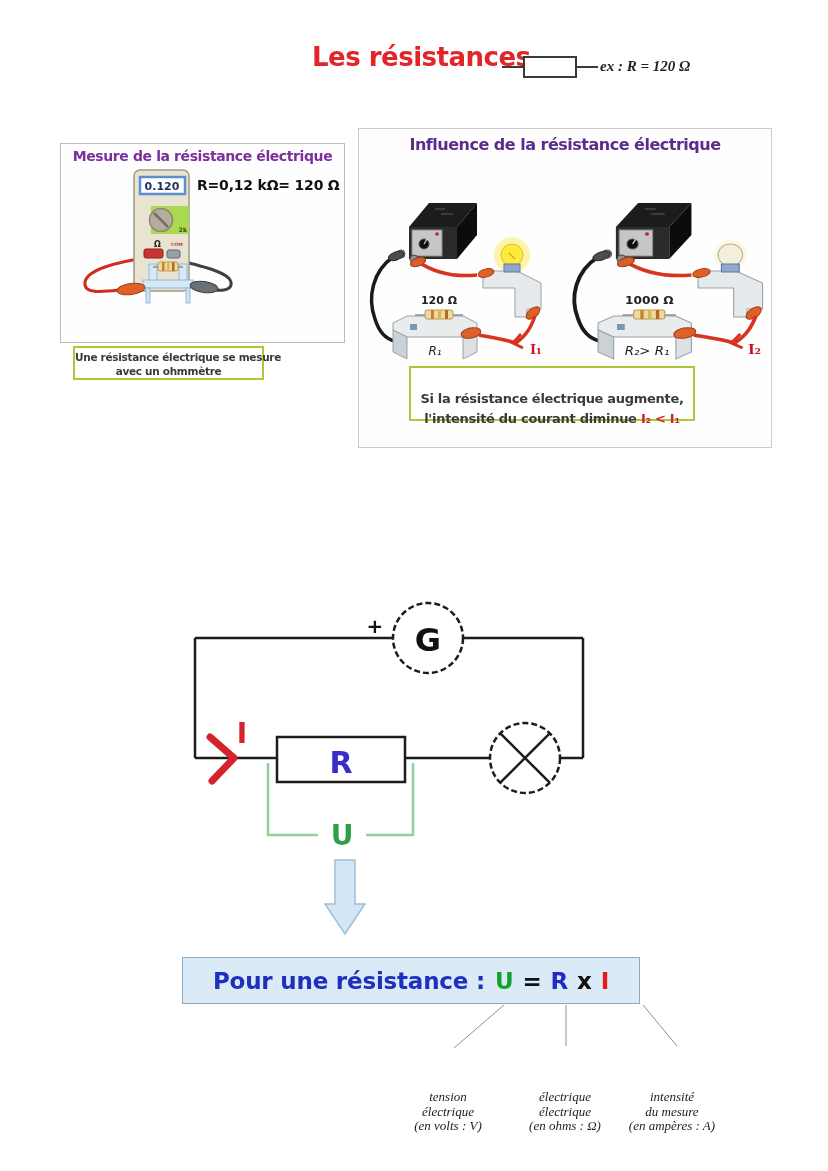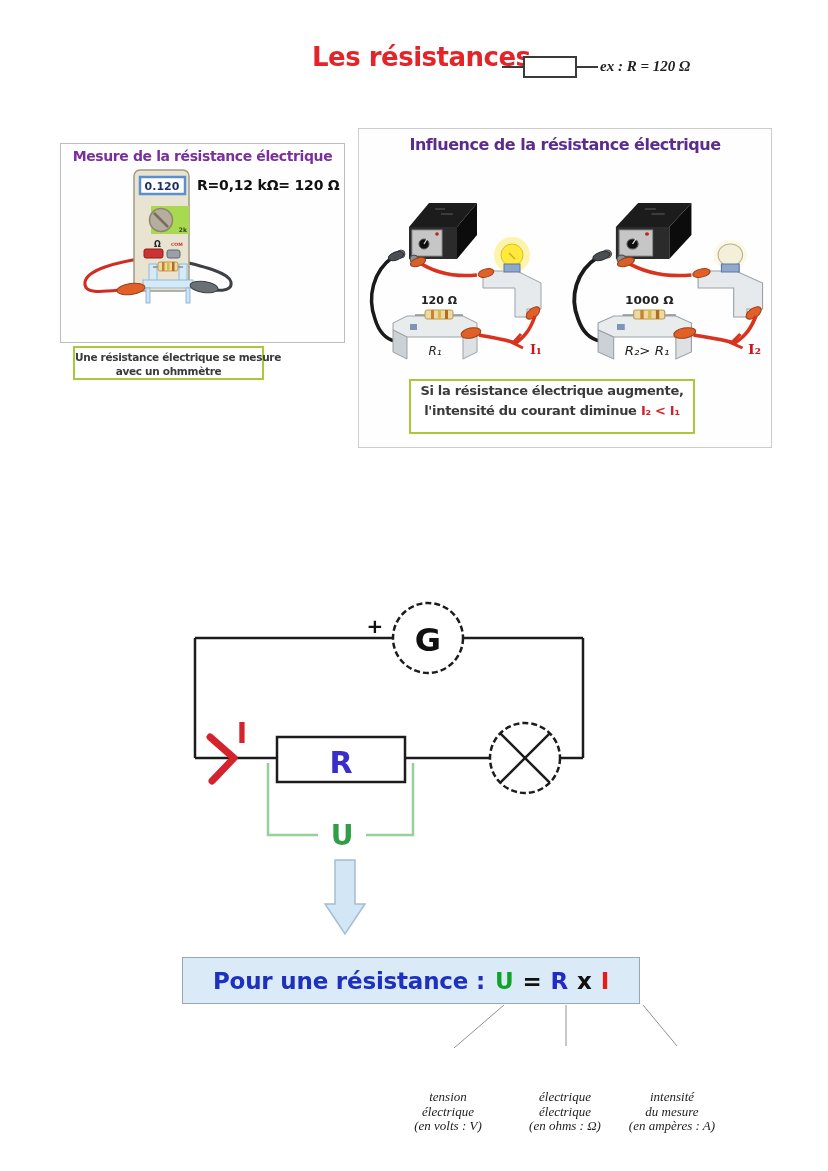--- a/index.html
+++ b/index.html
@@ -18,21 +18,21 @@
   .panel { border:1px solid #bdbdbd; background:#fefefe; }
   .measure-panel { left:60px; top:143px; width:285px; height:200px; }
   .influence-panel { left:358px; top:128px; width:414px; height:320px; border-color:#cccccc; }
   .panel-title { position:absolute; left:0; width:100%; text-align:center; font-weight:bold; }
   .measure-panel .panel-title { top:4px; font-size:14px; color:#7b2f9d; letter-spacing:-0.4px; }
   .influence-panel .panel-title { top:6px; font-size:16px; color:#5c2b8e; letter-spacing:-0.5px; }
   .reading-label { position:absolute; left:136px; top:33px; font-size:14px; font-weight:bold; color:#111; letter-spacing:-0.2px; white-space:nowrap; }
 
   .caption-box { position:absolute; border:2px solid #a9c938; background:#fff; text-align:center; color:#3a3a3c; font-weight:bold; }
   .measure-caption { left:12px; top:161px; width:191px; height:34px; font-size:10.5px; letter-spacing:-0.3px; line-height:1.35; padding-top:2px; white-space:nowrap;margin-top:41px; }
-  .influence-caption { left:50px; top:250px; width:286px; height:55px; font-size:13px; letter-spacing:-0.3px; line-height:1.55; padding-top:0; white-space:nowrap; }
+  .influence-caption { left:50px; top:237px; width:286px; height:55px; font-size:13px; letter-spacing:-0.3px; line-height:1.55; padding-top:21px; white-space:nowrap; }
   .cmp-red { color:#d2222a; }
 
   
   .ohm-title { left:0; top:514px; width:828px; text-align:center; font-size:26px; font-weight:bold; color:#e3252a; }
 
   
   .formula-box {
     left:182px; top:957px; width:458px; height:47px;
     background:#dbeaf7; border:1px solid #92a9bb;
     display:flex; align-items:center; justify-content:center;

